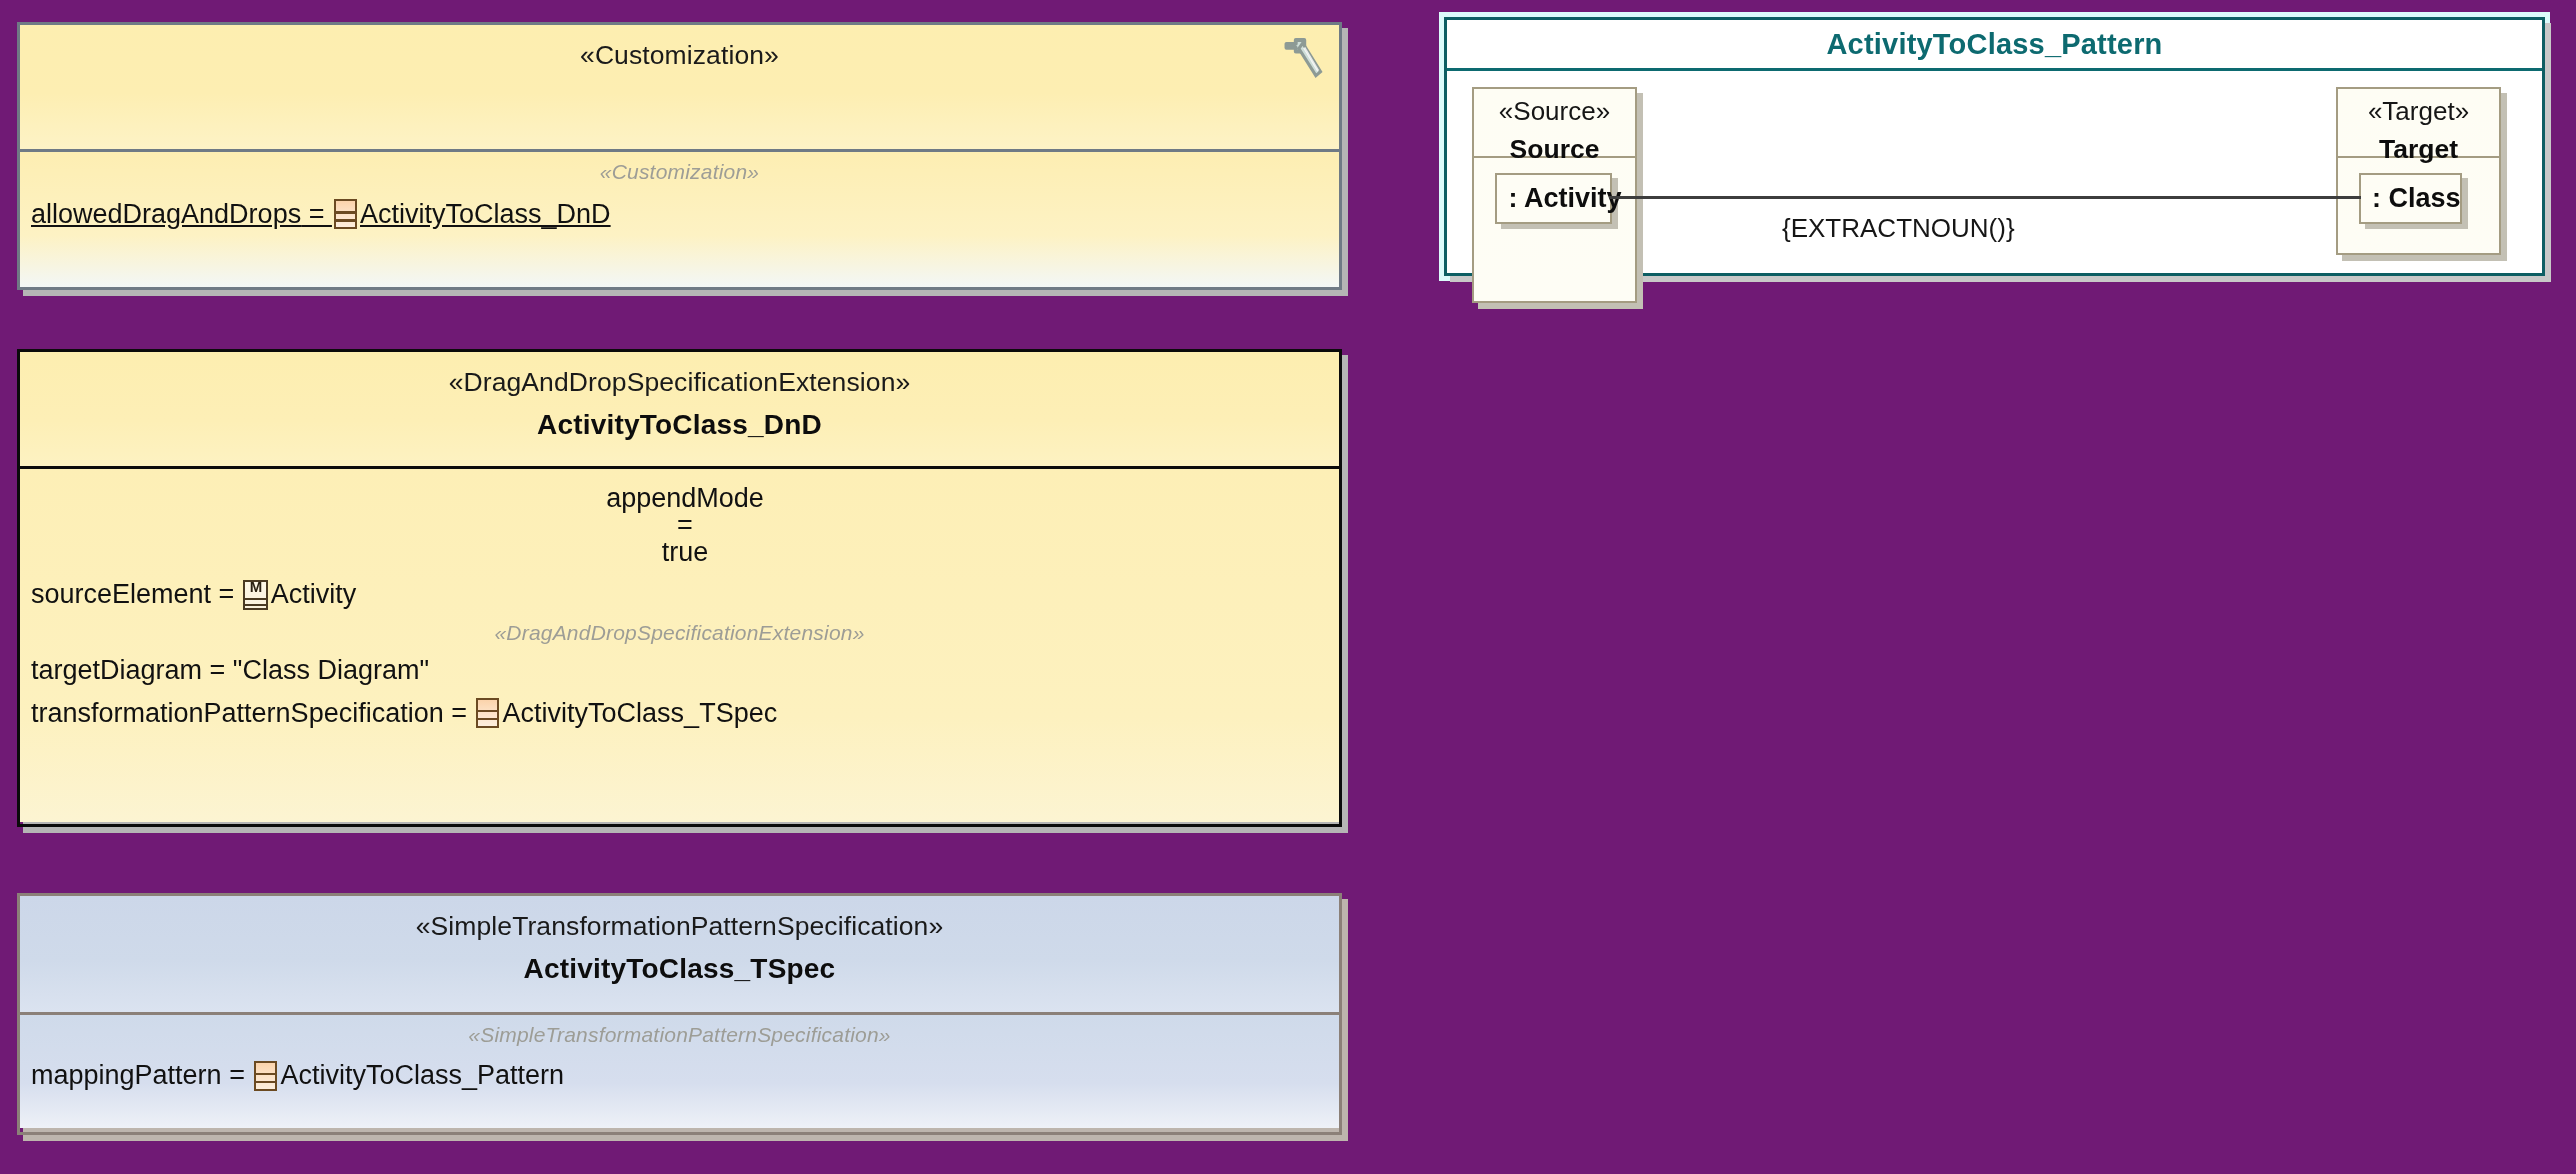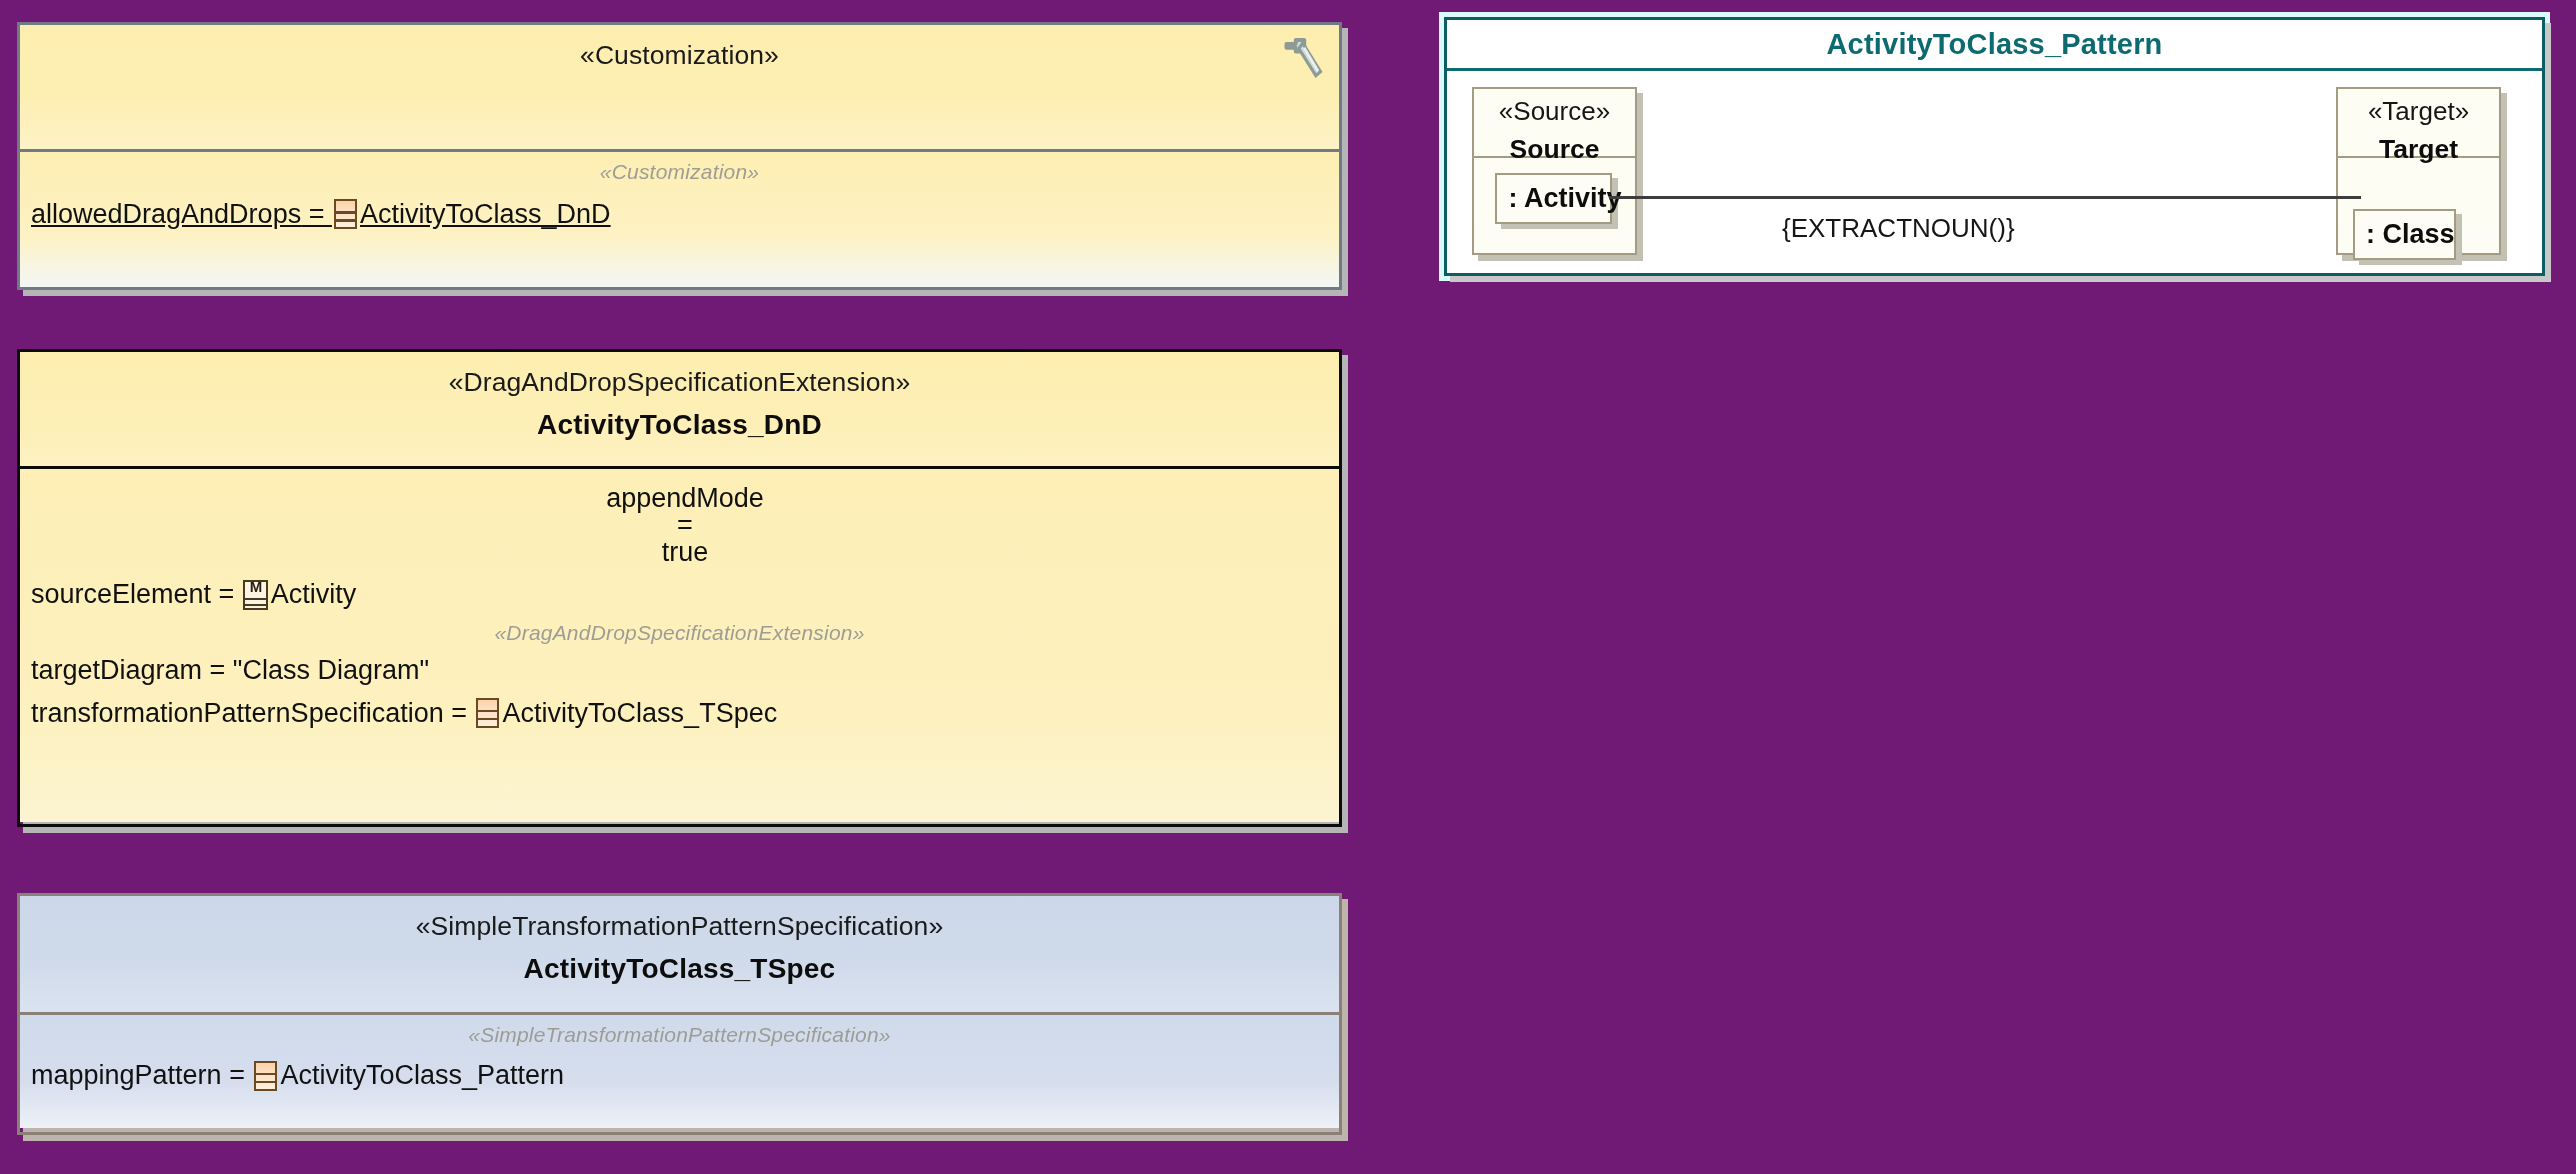--- a/index.html
+++ b/index.html
@@ -279,21 +279,21 @@
 
   <div id="pattern-frame" style="left:1444px;top:17px;width:1101px;height:259px;">
     <div class="glow"></div>
     <div class="pshadow"></div>
     <div class="pframe">
 
       <div class="ptitle">ActivityToClass_Pattern</div>
 
       <div class="pbody">
 
-        <div class="roleboxwrap" style="left:25px;top:15.6px;width:165px;height:168px;text-decoration:underline;">
+        <div class="roleboxwrap" style="left:25px;top:15.6px;width:165px;height:216px;text-decoration:underline;">
           <div class="rshadow"></div>
           <div class="rolebox">
             <div class="role-head">
               <div class="role-stereo">«Source»</div>
               <div class="role-name">Source</div>
             </div>
           </div>
 
           <div class="instwrap" style="left:23.4px;top:86px;width:117px;height:51px;z-index:3;">
             <div class="ishadow"></div>
@@ -305,21 +305,21 @@
 
         <div class="roleboxwrap" style="left:889px;top:15.6px;width:165px;height:168px;">
           <div class="rshadow"></div>
           <div class="rolebox">
             <div class="role-head">
               <div class="role-stereo">«Target»</div>
               <div class="role-name">Target</div>
             </div>
           </div>
 
-          <div class="instwrap" style="left:17px;top:86px;width:103px;height:51px;z-index:3;margin-top:36px;">
+          <div class="instwrap" style="left:23px;top:86px;width:103px;height:51px;z-index:3;">
             <div class="ishadow"></div>
             <div class="instbox">
               <span class="inst-label">: Class</span>
             </div>
           </div>
         </div>
 
         <div class="connector" style="left:162px;top:125px;width:752px;"></div>
         <div class="conn-label" style="left:335px;top:142px;">{EXTRACTNOUN()}</div>
 

